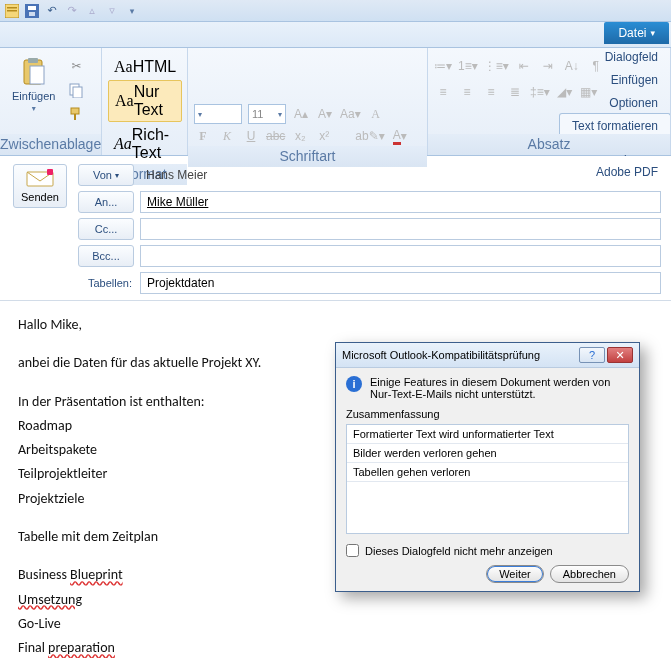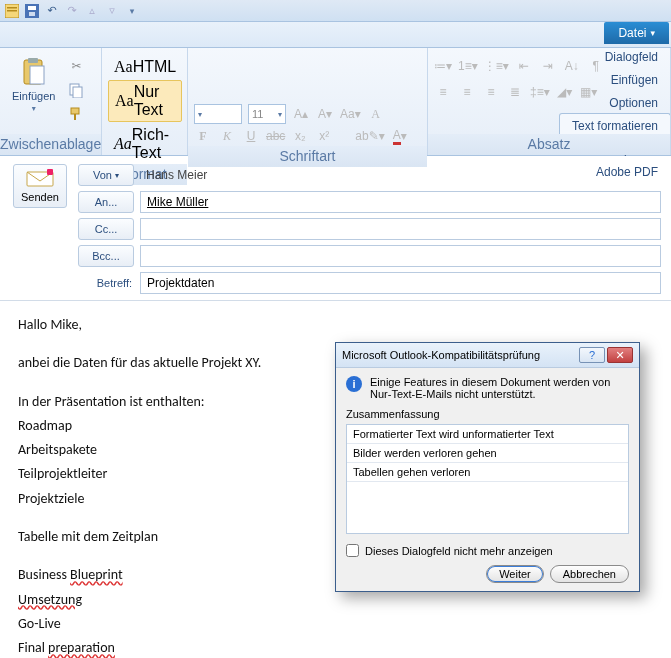--- a/index.html
+++ b/index.html
@@ -358,21 +358,21 @@
     </div>
     <div class="env-row">
       <div class="env-btn">Cc...</div>
       <input class="env-input" value="" style="">
     </div>
     <div class="env-row">
       <div class="env-btn">Bcc...</div>
       <input class="env-input" value="" style="">
     </div>
     <div class="env-row">
-      <div class="env-label">Betreff:</div>
+      <div class="env-label">Tabellen:</div>
       <input class="env-input" value="Projektdaten" style="">
     </div>
   </div>
 </div>
 
 <div class="msg-body">
   <p>Hallo Mike,</p>
   <div class="sp"></div>
   <p>anbei die Daten für das aktuelle Projekt XY.</p>
   <div class="sp"></div>

